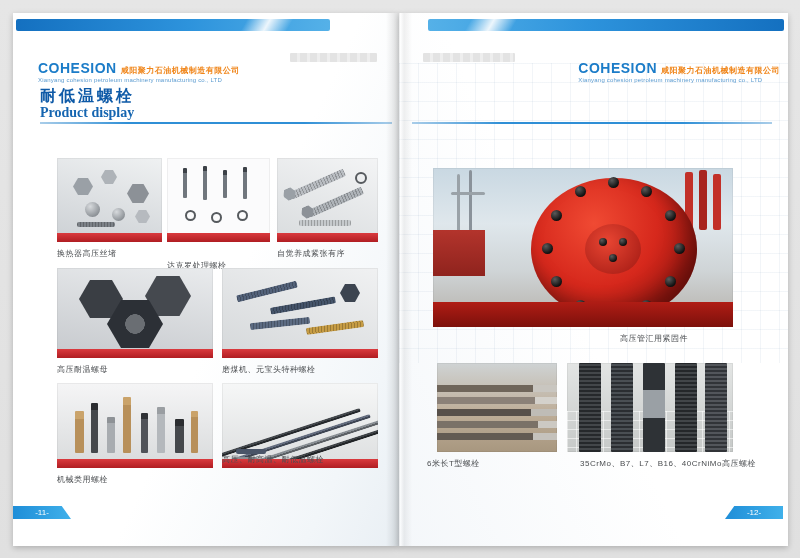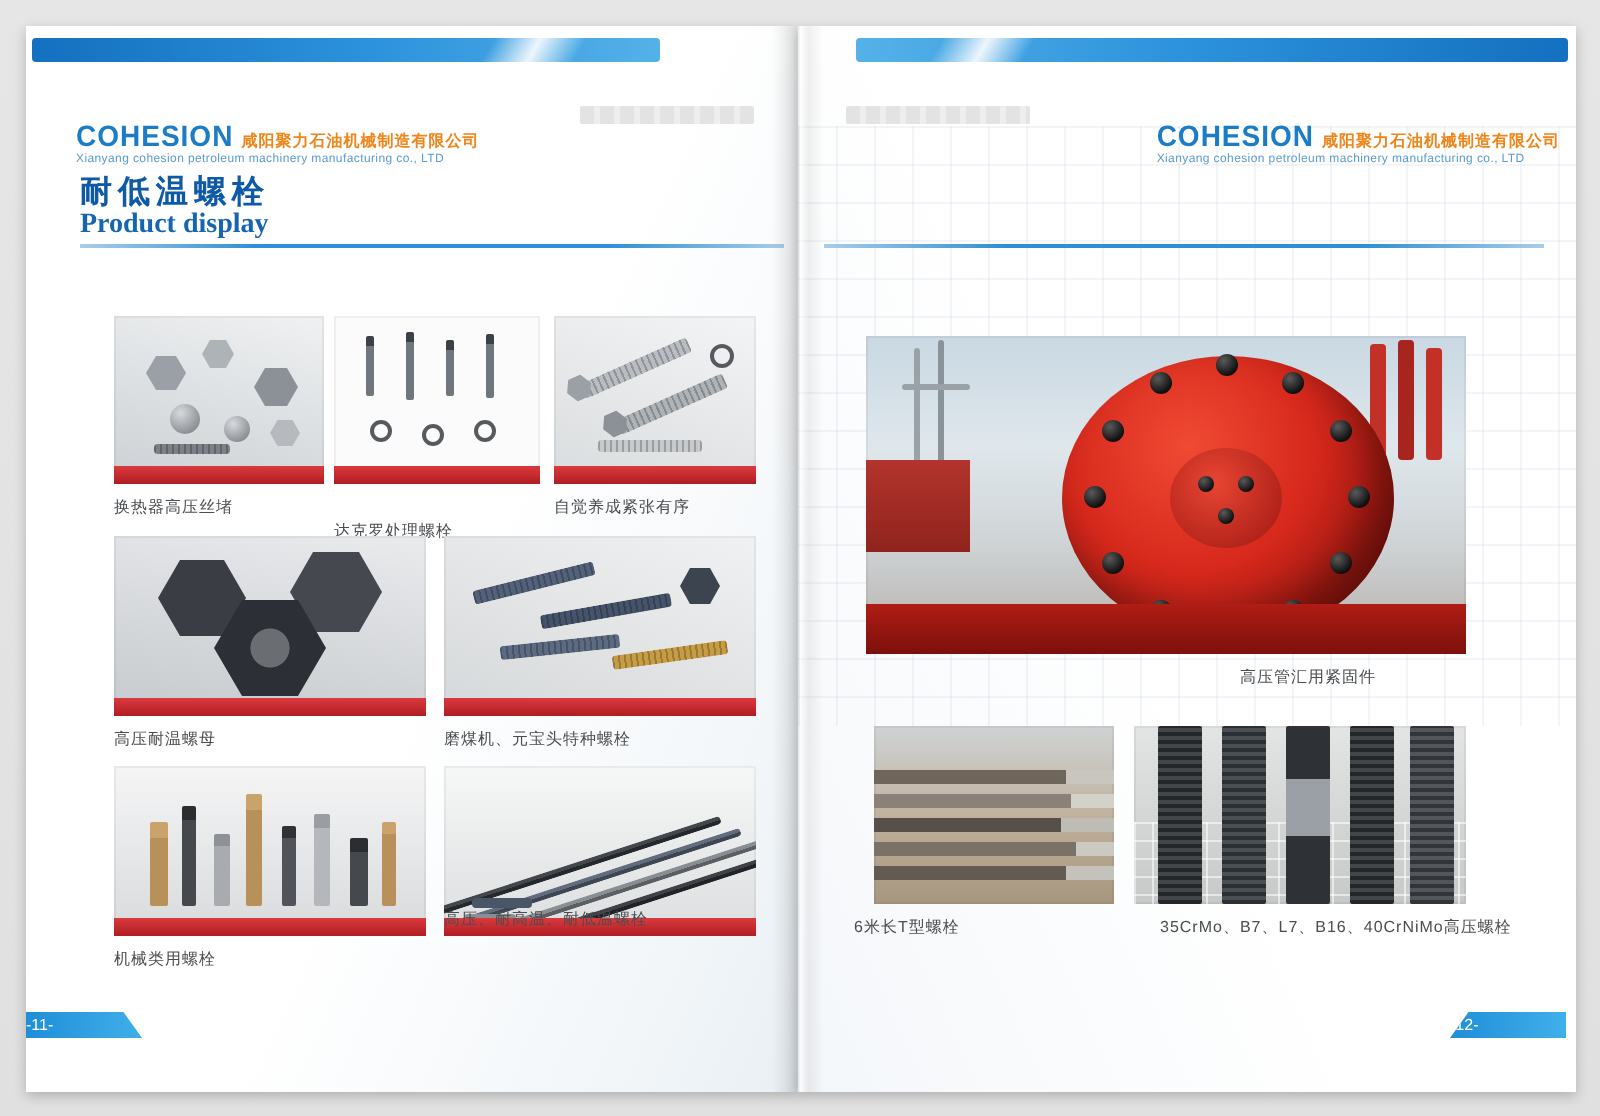--- a/index.html
+++ b/index.html
@@ -46,21 +46,21 @@
   
   .hex{position:absolute;clip-path:polygon(25% 0,75% 0,100% 50%,75% 100%,25% 100%,0 50%);}
   .dotplug{position:absolute;border-radius:50%;background:radial-gradient(circle at 35% 30%,#d7dadd,#8f9499 70%,#6d7277);}
   .washer{position:absolute;border-radius:50%;border:2px solid #565a5e;background:transparent;}
   .rod{position:absolute;border-radius:2px;}
   .vb{position:absolute;border-radius:1px;}
   .thread{background-image:repeating-linear-gradient(90deg,rgba(0,0,0,.22) 0 1px,rgba(255,255,255,0) 1px 3px);}
   .vthread{background-image:repeating-linear-gradient(0deg,rgba(0,0,0,.28) 0 2px,rgba(255,255,255,.08) 2px 4px);}
   .nd{position:absolute;width:11px;height:11px;border-radius:50%;background:radial-gradient(circle at 35% 30%,#5a5a5a,#101010 70%);}
   
-  .ribbon{position:absolute;bottom:27px;height:13px;color:#fff;font-size:8px;line-height:13px;
+  .ribbon{position:absolute;bottom:27px;height:13px;color:#fff;font-size:8px;line-height:13px;text-align:center;
     background:linear-gradient(90deg,#1f8ed8,#3fb0ea);}
   .ribbon-left{left:0;width:58px;clip-path:polygon(0 0,84% 0,100% 100%,0 100%);}
   .ribbon-right{right:5px;width:58px;clip-path:polygon(16% 0,100% 0,100% 100%,0 100%);}
 </style>
 </head>
 <body>
 
 <div class="stage">
 
   <div class="page page-left">

